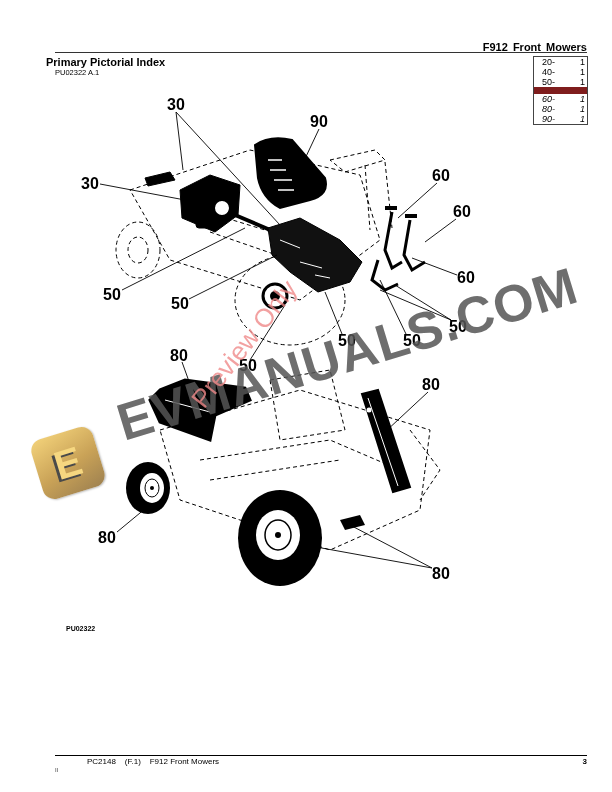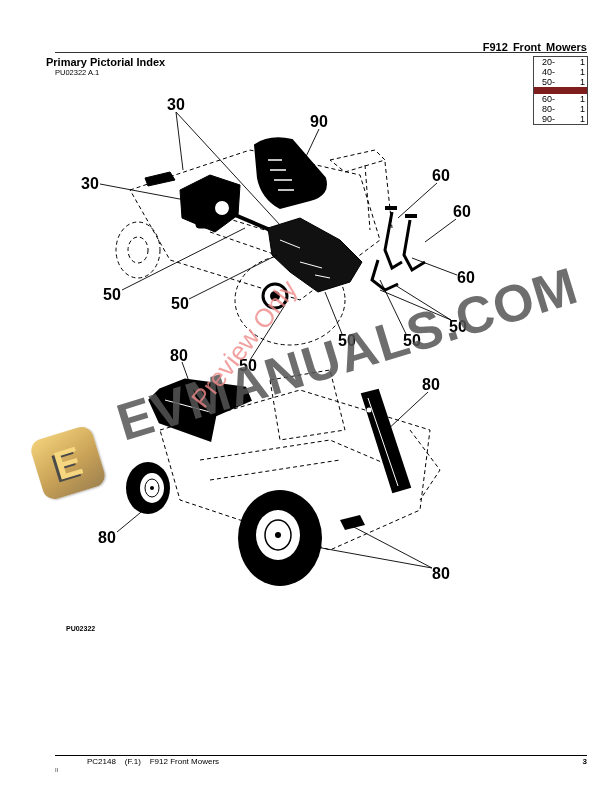--- a/index.html
+++ b/index.html
@@ -13,21 +13,21 @@
       font-size: 11px; font-weight: bold; word-spacing: 2px;
     }
     .header-rule { left: 55px; top: 52px; width: 532px; height: 1px; background: #333; }
     .section-title { left: 46px; top: 56px; font-size: 11px; font-weight: bold; }
     .section-code { left: 55px; top: 68px; font-size: 7.5px; }
     .index-table {
       left: 533px; top: 56px; width: 53px;
       border: 1px solid #444; border-collapse: collapse; font-size: 9px; line-height: 10px;
     }
     .index-table .grp { border-bottom: 7px solid #7f1d1d; }
-    .index-table .grp:last-child { border-bottom: none; }
+    .index-table .grp:last-child { border-bottom: none; font-style: italic; }
     .index-row { display: flex; justify-content: space-between; padding: 0 2px 0 8px; }
     .figure-label { left: 66px; top: 625px; font-size: 7px; font-weight: bold; }
     .footer-rule { left: 55px; top: 755px; width: 532px; height: 1px; background: #000; }
     .footer-left { left: 55px; top: 757px; font-size: 8px; white-space: pre; padding-left: 32px; }
     .footer-sub { left: 55px; top: 767px; font-size: 6px; color: #444; }
     .footer-page { left: 560px; top: 757px; width: 27px; text-align: right; font-size: 8px; font-weight: bold; }
     .callout {
       font-size: 16px; font-weight: bold; line-height: 12px;
       transform: translate(-50%, -50%); white-space: nowrap;
     }

